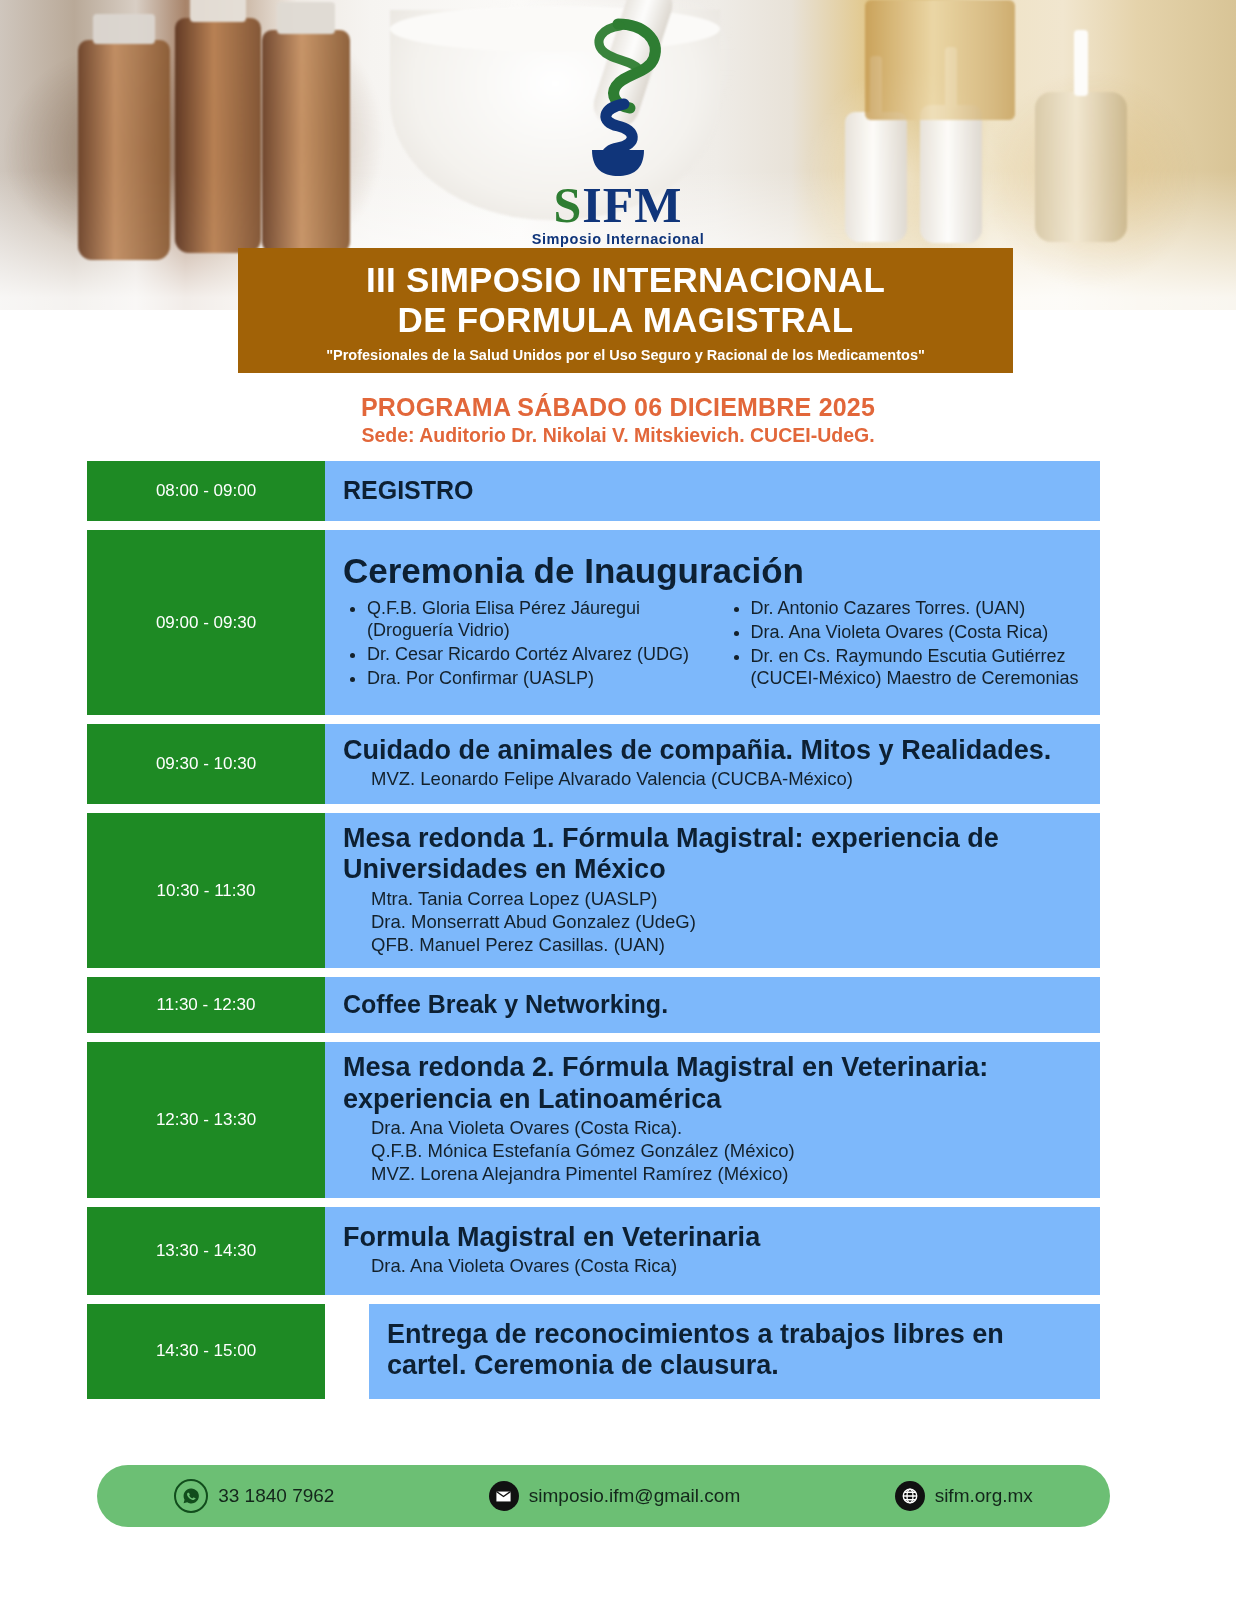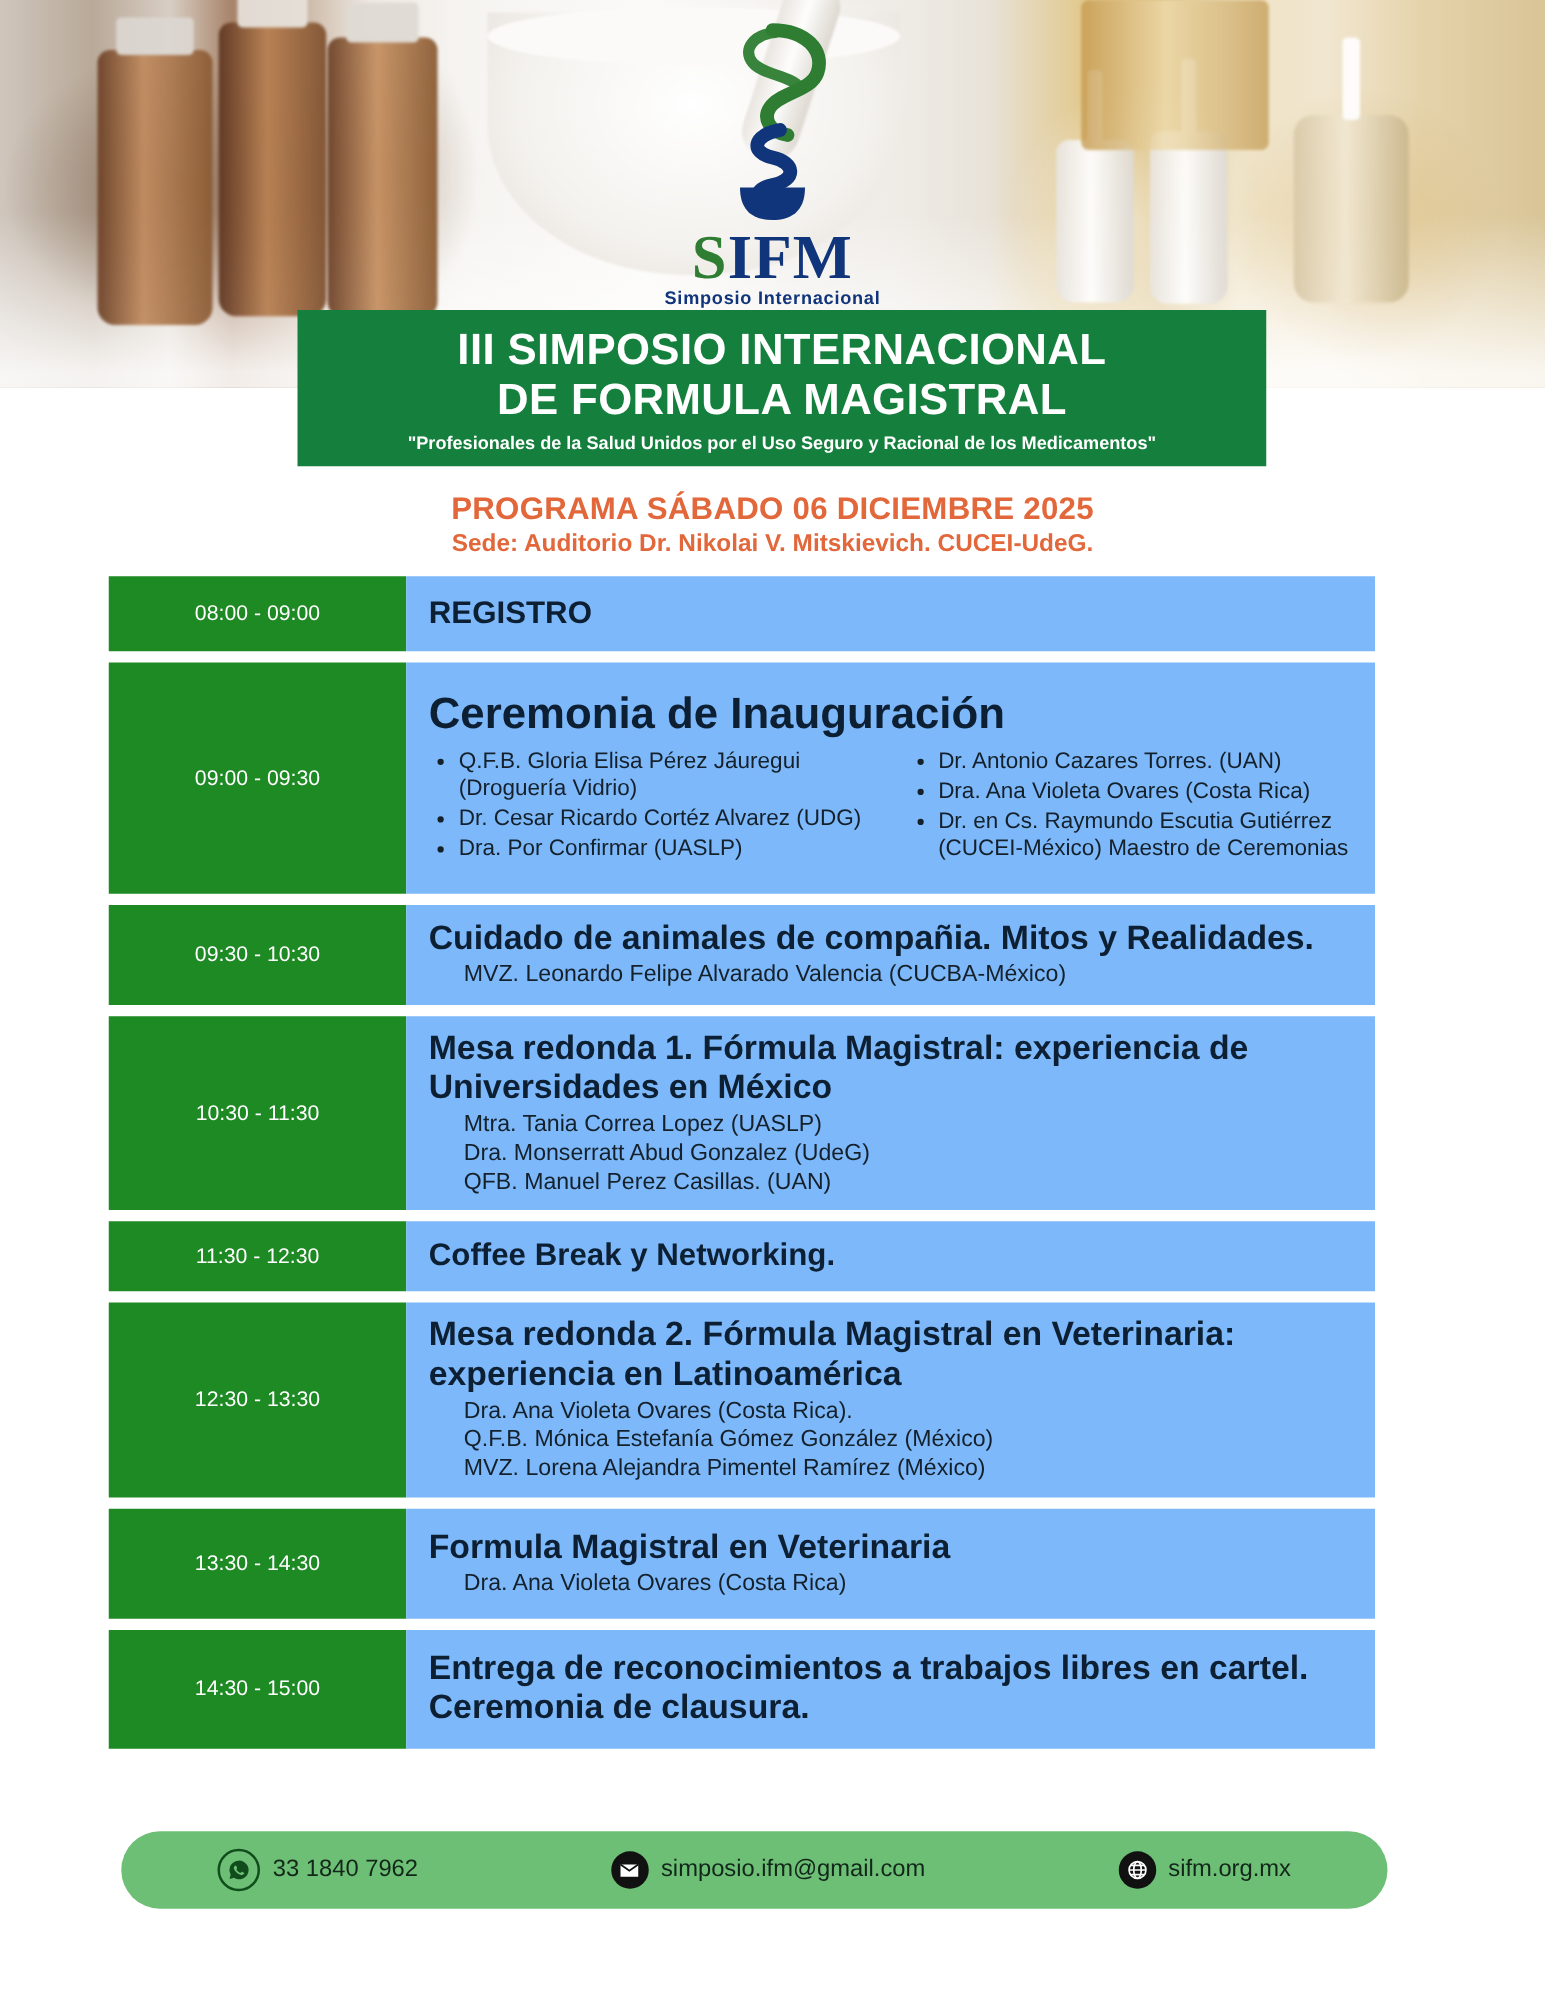--- a/index.html
+++ b/index.html
@@ -107,21 +107,21 @@
     font-size: 14.5px;
     letter-spacing: 0.6px;
     line-height: 1.25;
   }
 
   
   .banner {
     position: absolute;
     left: 238px; top: 248px;
     width: 755px;
-    background: #15803d;
+    background: #a16207;
     padding: 12px 10px 10px;
     text-align: center;
     z-index: 6;
   }
   .banner h1 {
     margin: 0;
     color: #ffffff;
     font-size: 35px;
     font-weight: 700;
     line-height: 1.13;
@@ -388,21 +388,21 @@
   </div>
 
   <div class="row" style="min-height:88px;">
     <div class="time">13:30 - 14:30</div>
     <div class="content">
       <div class="title">Formula Magistral en Veterinaria</div>
       <div class="speaker">Dra. Ana Violeta Ovares (Costa Rica)</div>
     </div>
   </div>
 
-  <div class="row" style="min-height:95px;">
+  <div class="row" style="min-height:95px;gap:44px;">
     <div class="time">14:30 - 15:00</div>
     <div class="content">
       <div class="title">Entrega de reconocimientos a trabajos libres en cartel. Ceremonia de clausura.</div>
     </div>
   </div>
 
 </div>
 
 <div class="footer">
 

